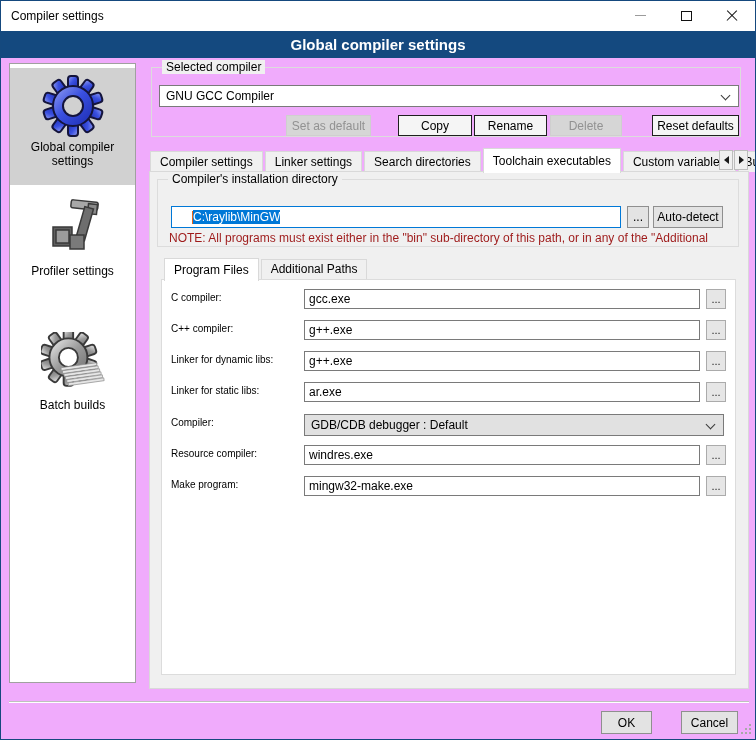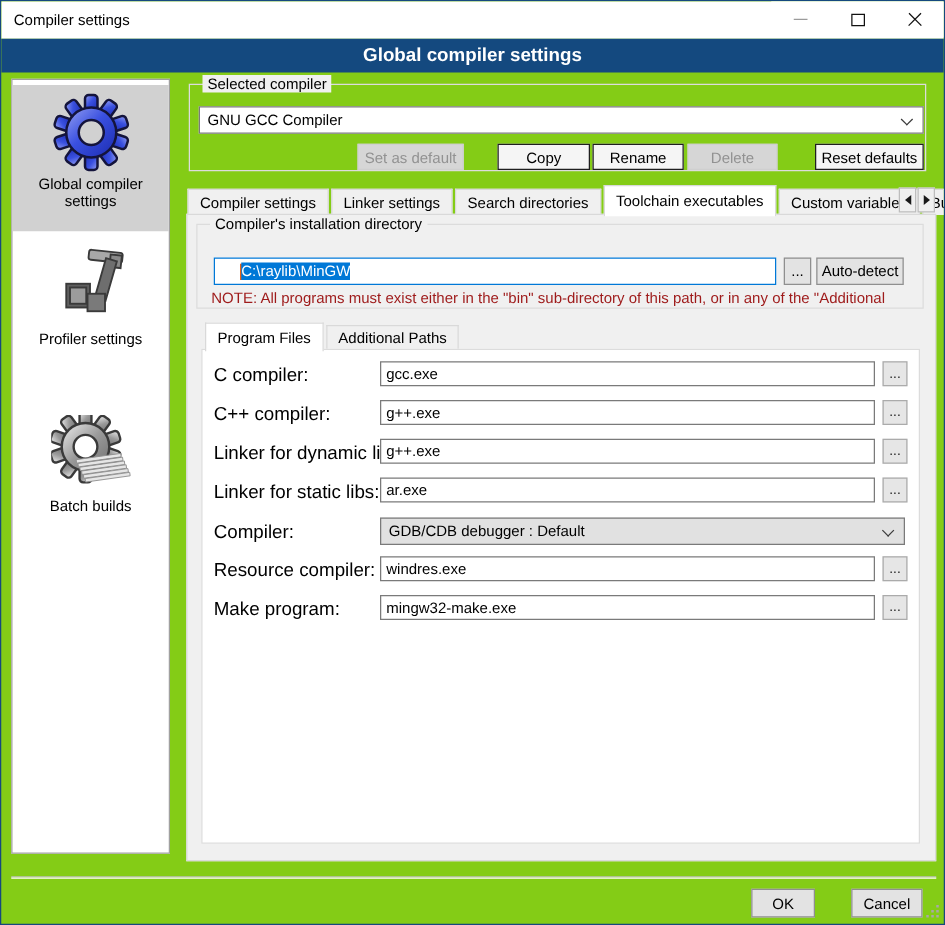--- a/index.html
+++ b/index.html
@@ -1,19 +1,19 @@
 <!DOCTYPE html>
 <html><head>
 <meta charset="utf-8">
 <style>
   html,body{margin:0;padding:0;background:#e8e8e8;}
   *{box-sizing:border-box;}
   .window{
     position:relative;width:756px;height:740px;
-    background:#84cc16;border:1px solid #15497e;
+    background:#f0abfc;border:1px solid #15497e;
     font-family:"Liberation Sans",sans-serif;font-size:12px;color:#000;
     overflow:hidden;
   }
   
   .titlebar{position:absolute;left:0;top:0;width:100%;height:30px;background:#fff;display:flex;align-items:center;}
   .titlebar .title{margin-left:10px;font-size:12px;color:#000;}
   .tb-controls{position:absolute;right:0;top:0;height:29px;display:flex;}
   .ctrl{width:46px;height:29px;display:flex;align-items:center;justify-content:center;background:#fff;border:none;padding:0;cursor:default;}
   .min-glyph{display:block;width:11px;height:1px;background:#9b9b9b;}
   .max-glyph{display:block;width:11px;height:10px;border:1px solid #111;background:transparent;}
@@ -48,21 +48,21 @@
   .tabstrip{position:absolute;display:flex;align-items:flex-end;}
   .tab{height:21px;line-height:20px;background:#f0f0f0;border:1px solid #d9d9d9;border-bottom:none;padding:0 9px;margin-right:2px;white-space:nowrap;overflow:hidden;cursor:default;font-size:12px;}
   .tab.active{height:25px;line-height:24px;background:#fff;margin-bottom:-1px;position:relative;z-index:6;}
   .tab.clipped{width:31px;padding:0 0 0 6px;}
   .tabarrow{position:absolute;width:14px;height:20px;background:#f0f0f0;border:1px solid #bdbdbd;display:flex;align-items:center;justify-content:center;padding:0;cursor:default;}
   .tri-l{width:0;height:0;border-top:4px solid transparent;border-bottom:4px solid transparent;border-right:5px solid #1a1a1a;}
   .tri-r{width:0;height:0;border-top:4px solid transparent;border-bottom:4px solid transparent;border-left:5px solid #1a1a1a;}
   .panel{position:absolute;border:1px solid #d9d9d9;background:#f0f0f0;}
   .panel.white{background:#fff;border:1px solid #dcdcdc;}
   
-  .flabel{position:absolute;left:170px;font-size:15px;white-space:nowrap;}
+  .flabel{position:absolute;left:170px;font-size:10px;white-space:nowrap;}
   .finput{position:absolute;left:303px;width:396px;height:20px;background:#fff;border:1px solid #7a7a7a;line-height:18px;padding:0 4px;overflow:hidden;white-space:nowrap;}
   .fbrowse{position:absolute;left:705px;width:20px;height:20px;background:#e6e6e6;border:1px solid #ababab;font-size:11px;line-height:10px;color:#1a1a1a;text-align:center;padding:0;cursor:default;}
   .fcombo{position:absolute;left:303px;width:420px;height:22px;background:#e1e1e1;border:1px solid #7a7a7a;line-height:20px;padding:0 20px 0 6px;overflow:hidden;white-space:nowrap;cursor:default;}
   
   .divider{position:absolute;left:8px;width:740px;top:700px;height:0;border-top:1px solid #bfbfbf;border-bottom:1px solid #ffffff;}
   .grip{position:absolute;right:4px;bottom:4px;width:11px;height:11px;}
   .grip::after{content:"";position:absolute;right:0;top:0;width:2px;height:2px;background:#a8a8a8;
     box-shadow:-4px 4px #a8a8a8,0 4px #a8a8a8,-8px 8px #a8a8a8,-4px 8px #a8a8a8,0 8px #a8a8a8;}
 </style>
 </head>
@@ -210,21 +210,21 @@
   <div class="groupbox" style="left:156px;top:178px;width:582px;height:68px;">
     <span class="gb-label">Compiler's installation directory</span>
   </div>
   <div class="textbox focused" style="left:170px;top:205px;width:450px;height:22px;line-height:20px;">
     <span class="caret"></span><span class="sel">C:\raylib\MinGW</span>
   </div>
   <button class="btn std" style="left:626px;top:205px;width:22px;height:22px;">...</button>
   <button class="btn std" style="left:652px;top:205px;width:70px;height:22px;">Auto-detect</button>
   <div class="note" style="left:168px;top:230px;width:562px;">NOTE: All programs must exist either in the "bin" sub-directory of this path, or in any of the "Additional</div>
 
-  <div class="tabstrip" style="left:163px;top:256px;height:23px;">
+  <div class="tabstrip" style="left:163px;top:256px;height:23px;align-items:center;">
     <div class="tab active" style="height:23px;line-height:22px;">Program Files</div>
     <div class="tab" style="height:20px;line-height:19px;">Additional Paths</div>
   </div>
   <div class="panel white" style="left:160px;top:278px;width:575px;height:396px;"></div>
 
   <div>
     <span class="flabel" style="top:291px;">C compiler:</span>
     <div class="finput" style="top:288px;">gcc.exe</div>
     <button class="fbrowse" style="top:288px;">...</button>
   </div>

